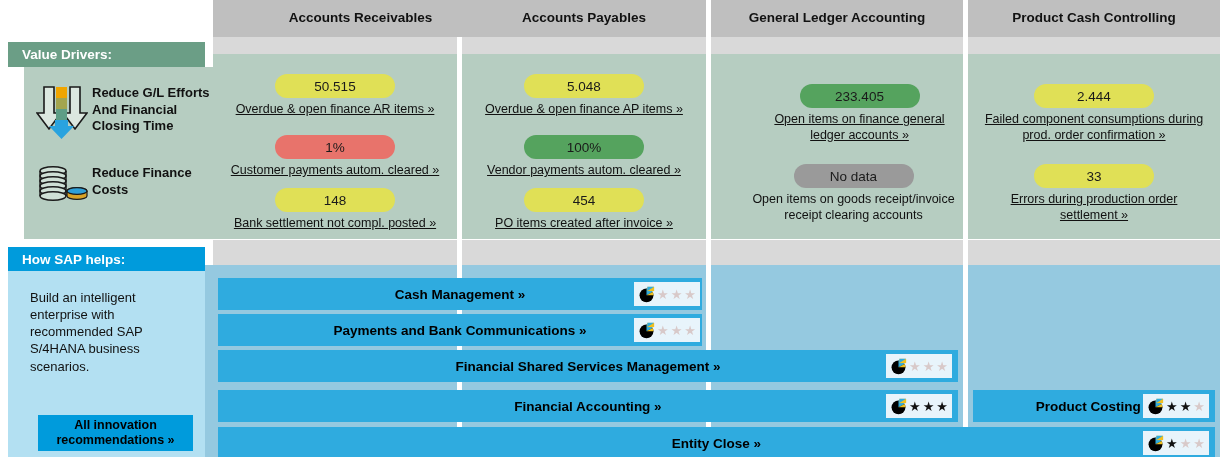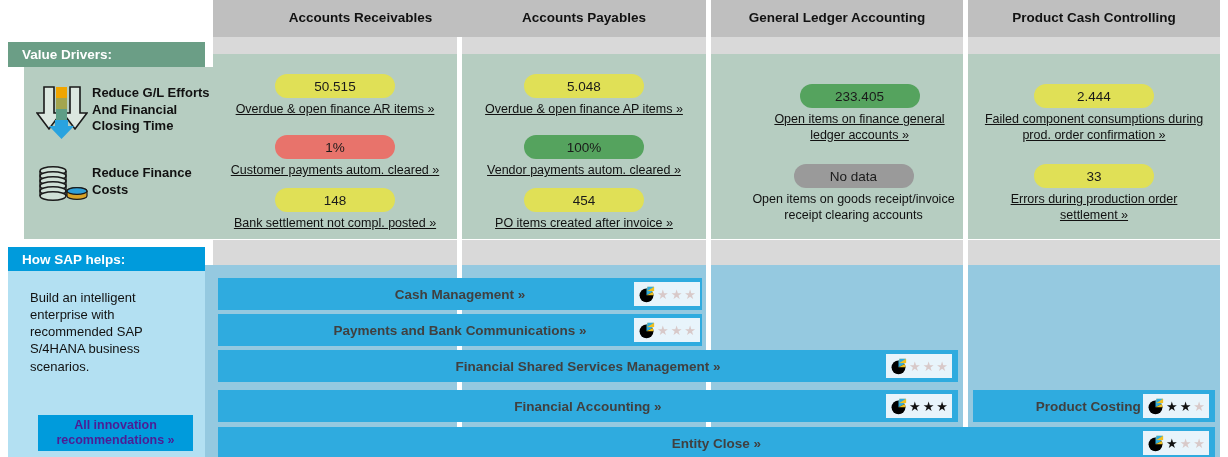--- a/index.html
+++ b/index.html
@@ -78,42 +78,42 @@
   .sap-body {
     position: absolute; left: 8px; top: 271px; width: 197px; height: 186px;
     background: #b3e0f2;
   }
   .sap-text {
     position: absolute; left: 22px; top: 18px; width: 165px;
     font-size: 13px; color: #111; line-height: 1.32;
   }
   .sap-btn {
     position: absolute; left: 30px; top: 144px; width: 155px; height: 36px;
-    background: #009bdc; color: #4c1d95; font-weight: bold; font-size: 12.5px;
+    background: #009bdc; color: #000000; font-weight: bold; font-size: 12.5px;
     display: flex; align-items: center; justify-content: center;
     text-align: center; line-height: 1.2; cursor: pointer;
   }
 
   
   .track {
     position: absolute; top: 265px; height: 192px;
     background: #95c9e0;
   }
   .track-head {
     position: absolute; top: 240px; height: 25px;
     background: #d9d9d9;
   }
   .scenario {
     position: absolute; height: 32px;
     background: #2fabdf;
     display: flex; align-items: center; justify-content: center;
     cursor: pointer;
   }
   .scenario-label {
-    font-weight: bold; font-size: 13.5px; color: #404040;
+    font-weight: bold; font-size: 13.5px; color: #000000;
     white-space: nowrap;
   }
   .rating {
     position: absolute; right: 6px; top: 4px;
     height: 24px; background: #e8f4fb;
     display: flex; align-items: center; gap: 2px; padding: 0 4px;
   }
   .pie { width: 17px; height: 17px; flex: 0 0 auto; }
   .star { font-size: 13px; line-height: 1; }
   .star.on  { color: #111; }

